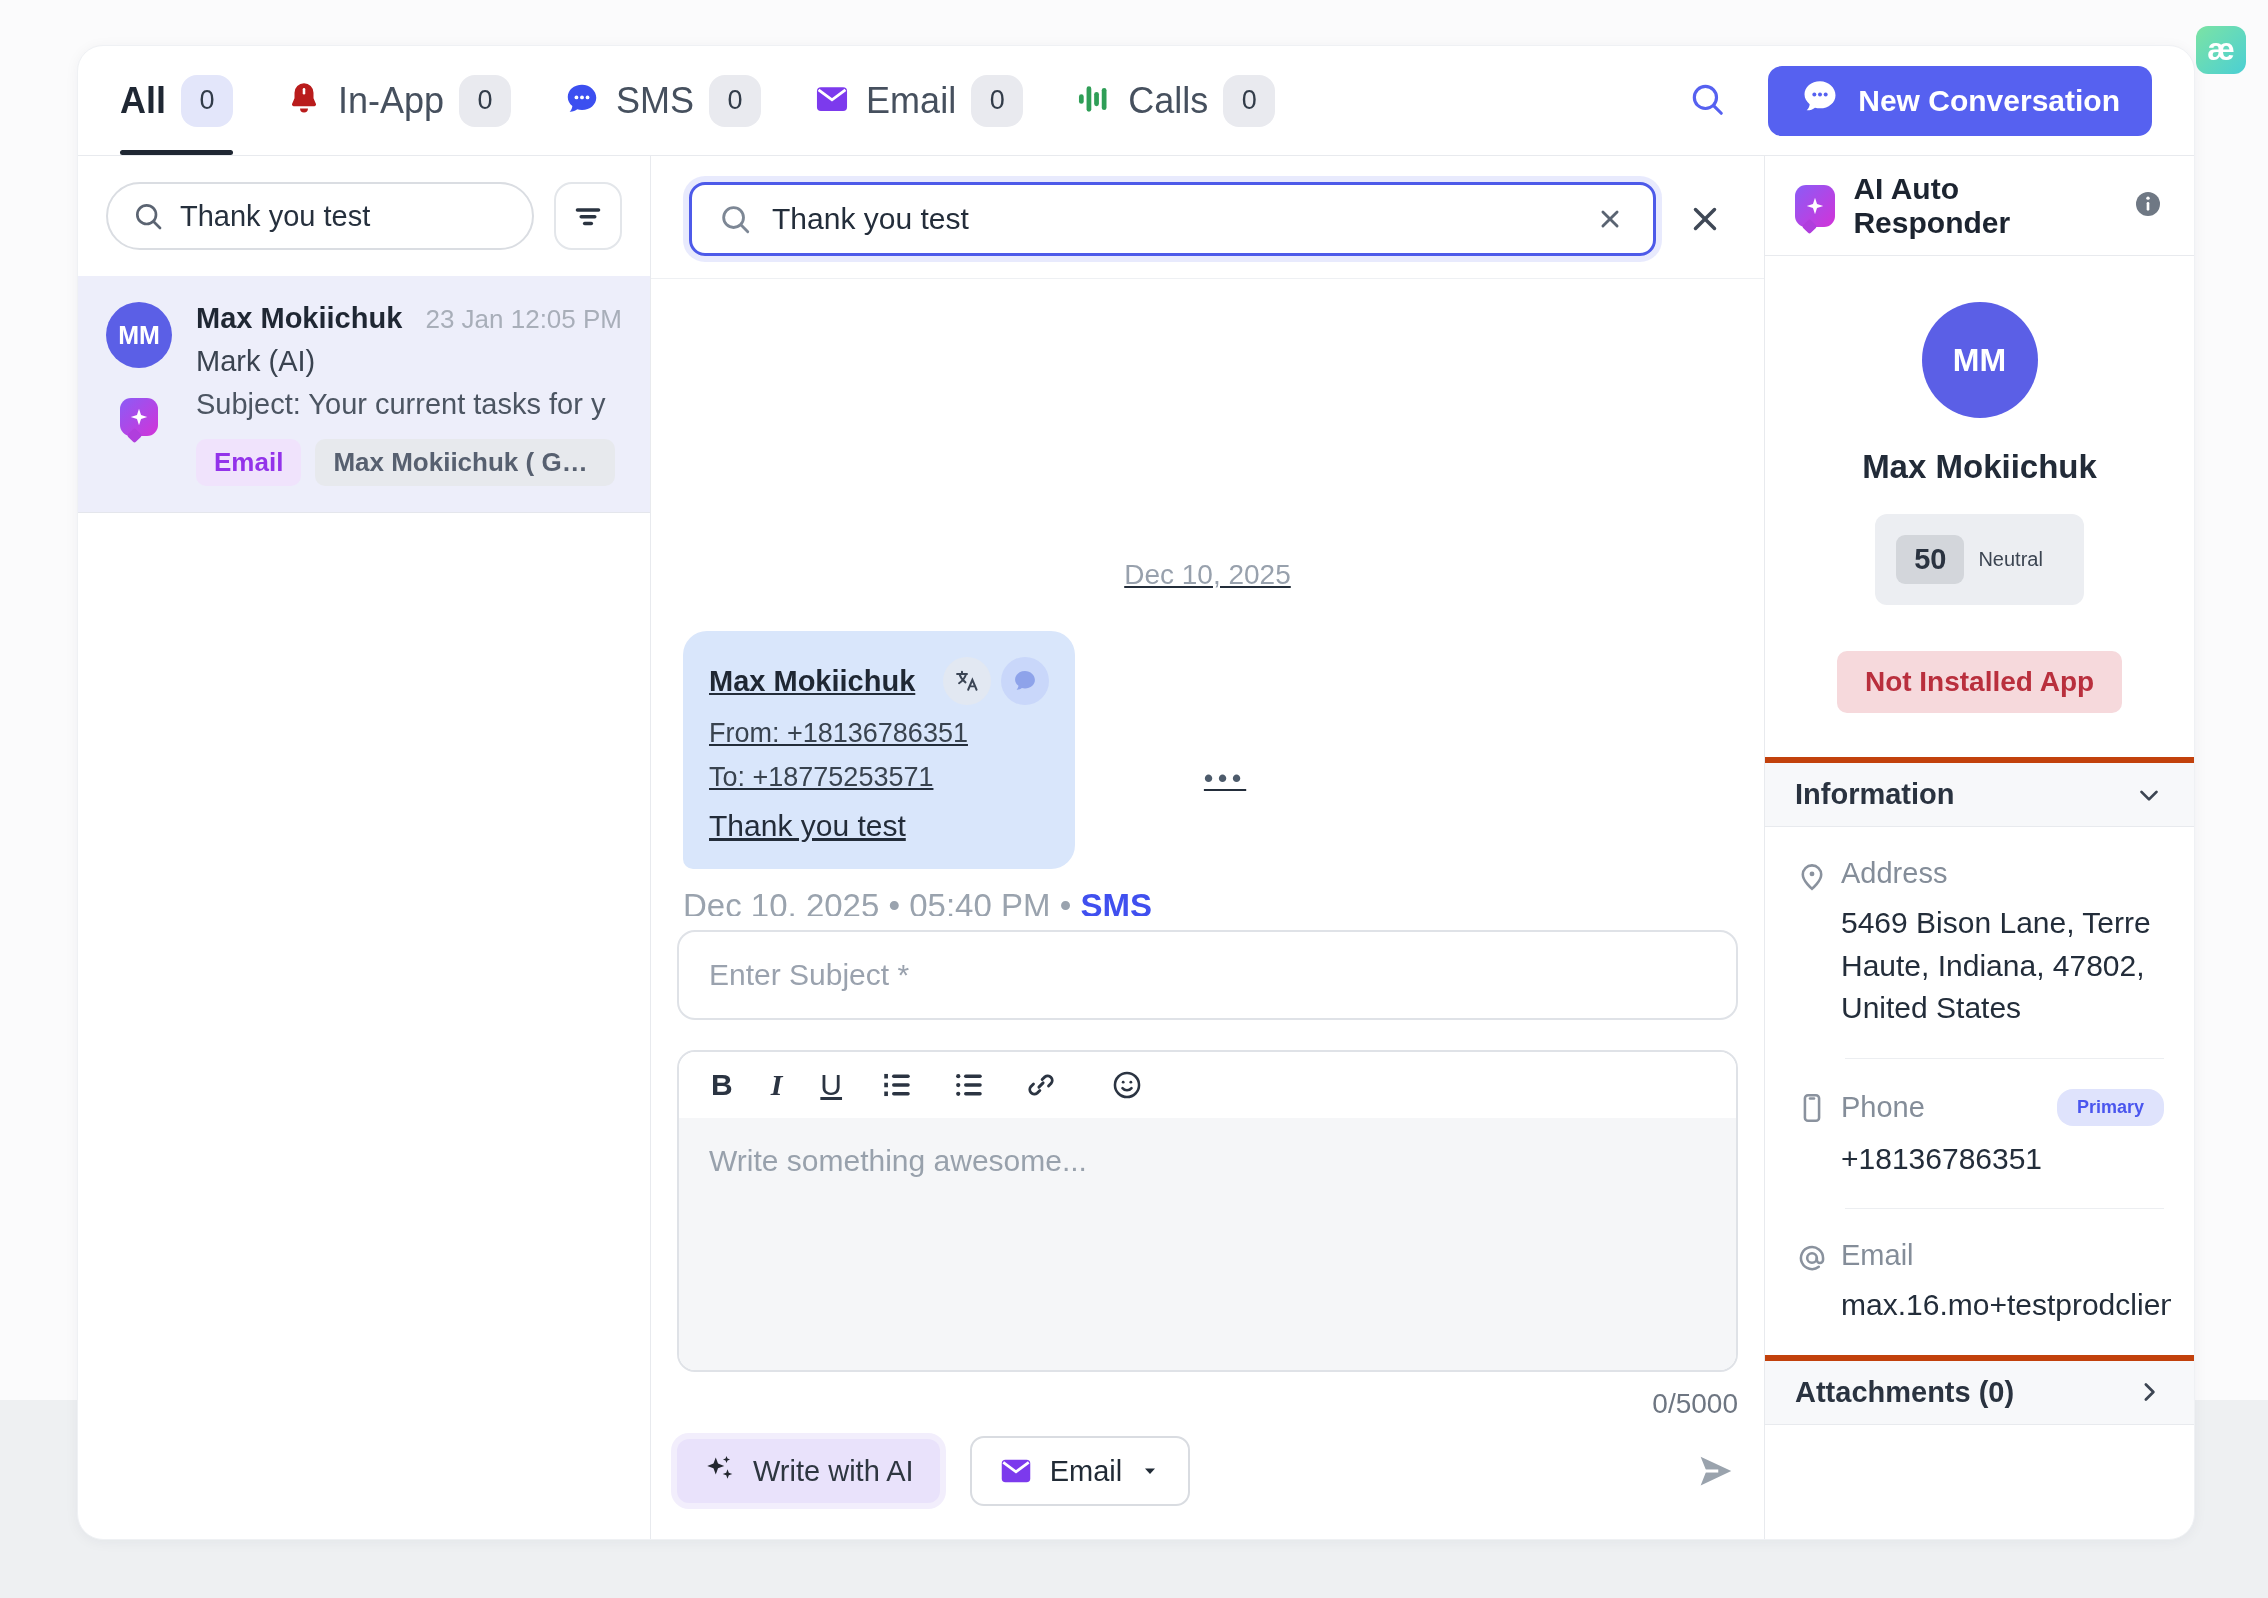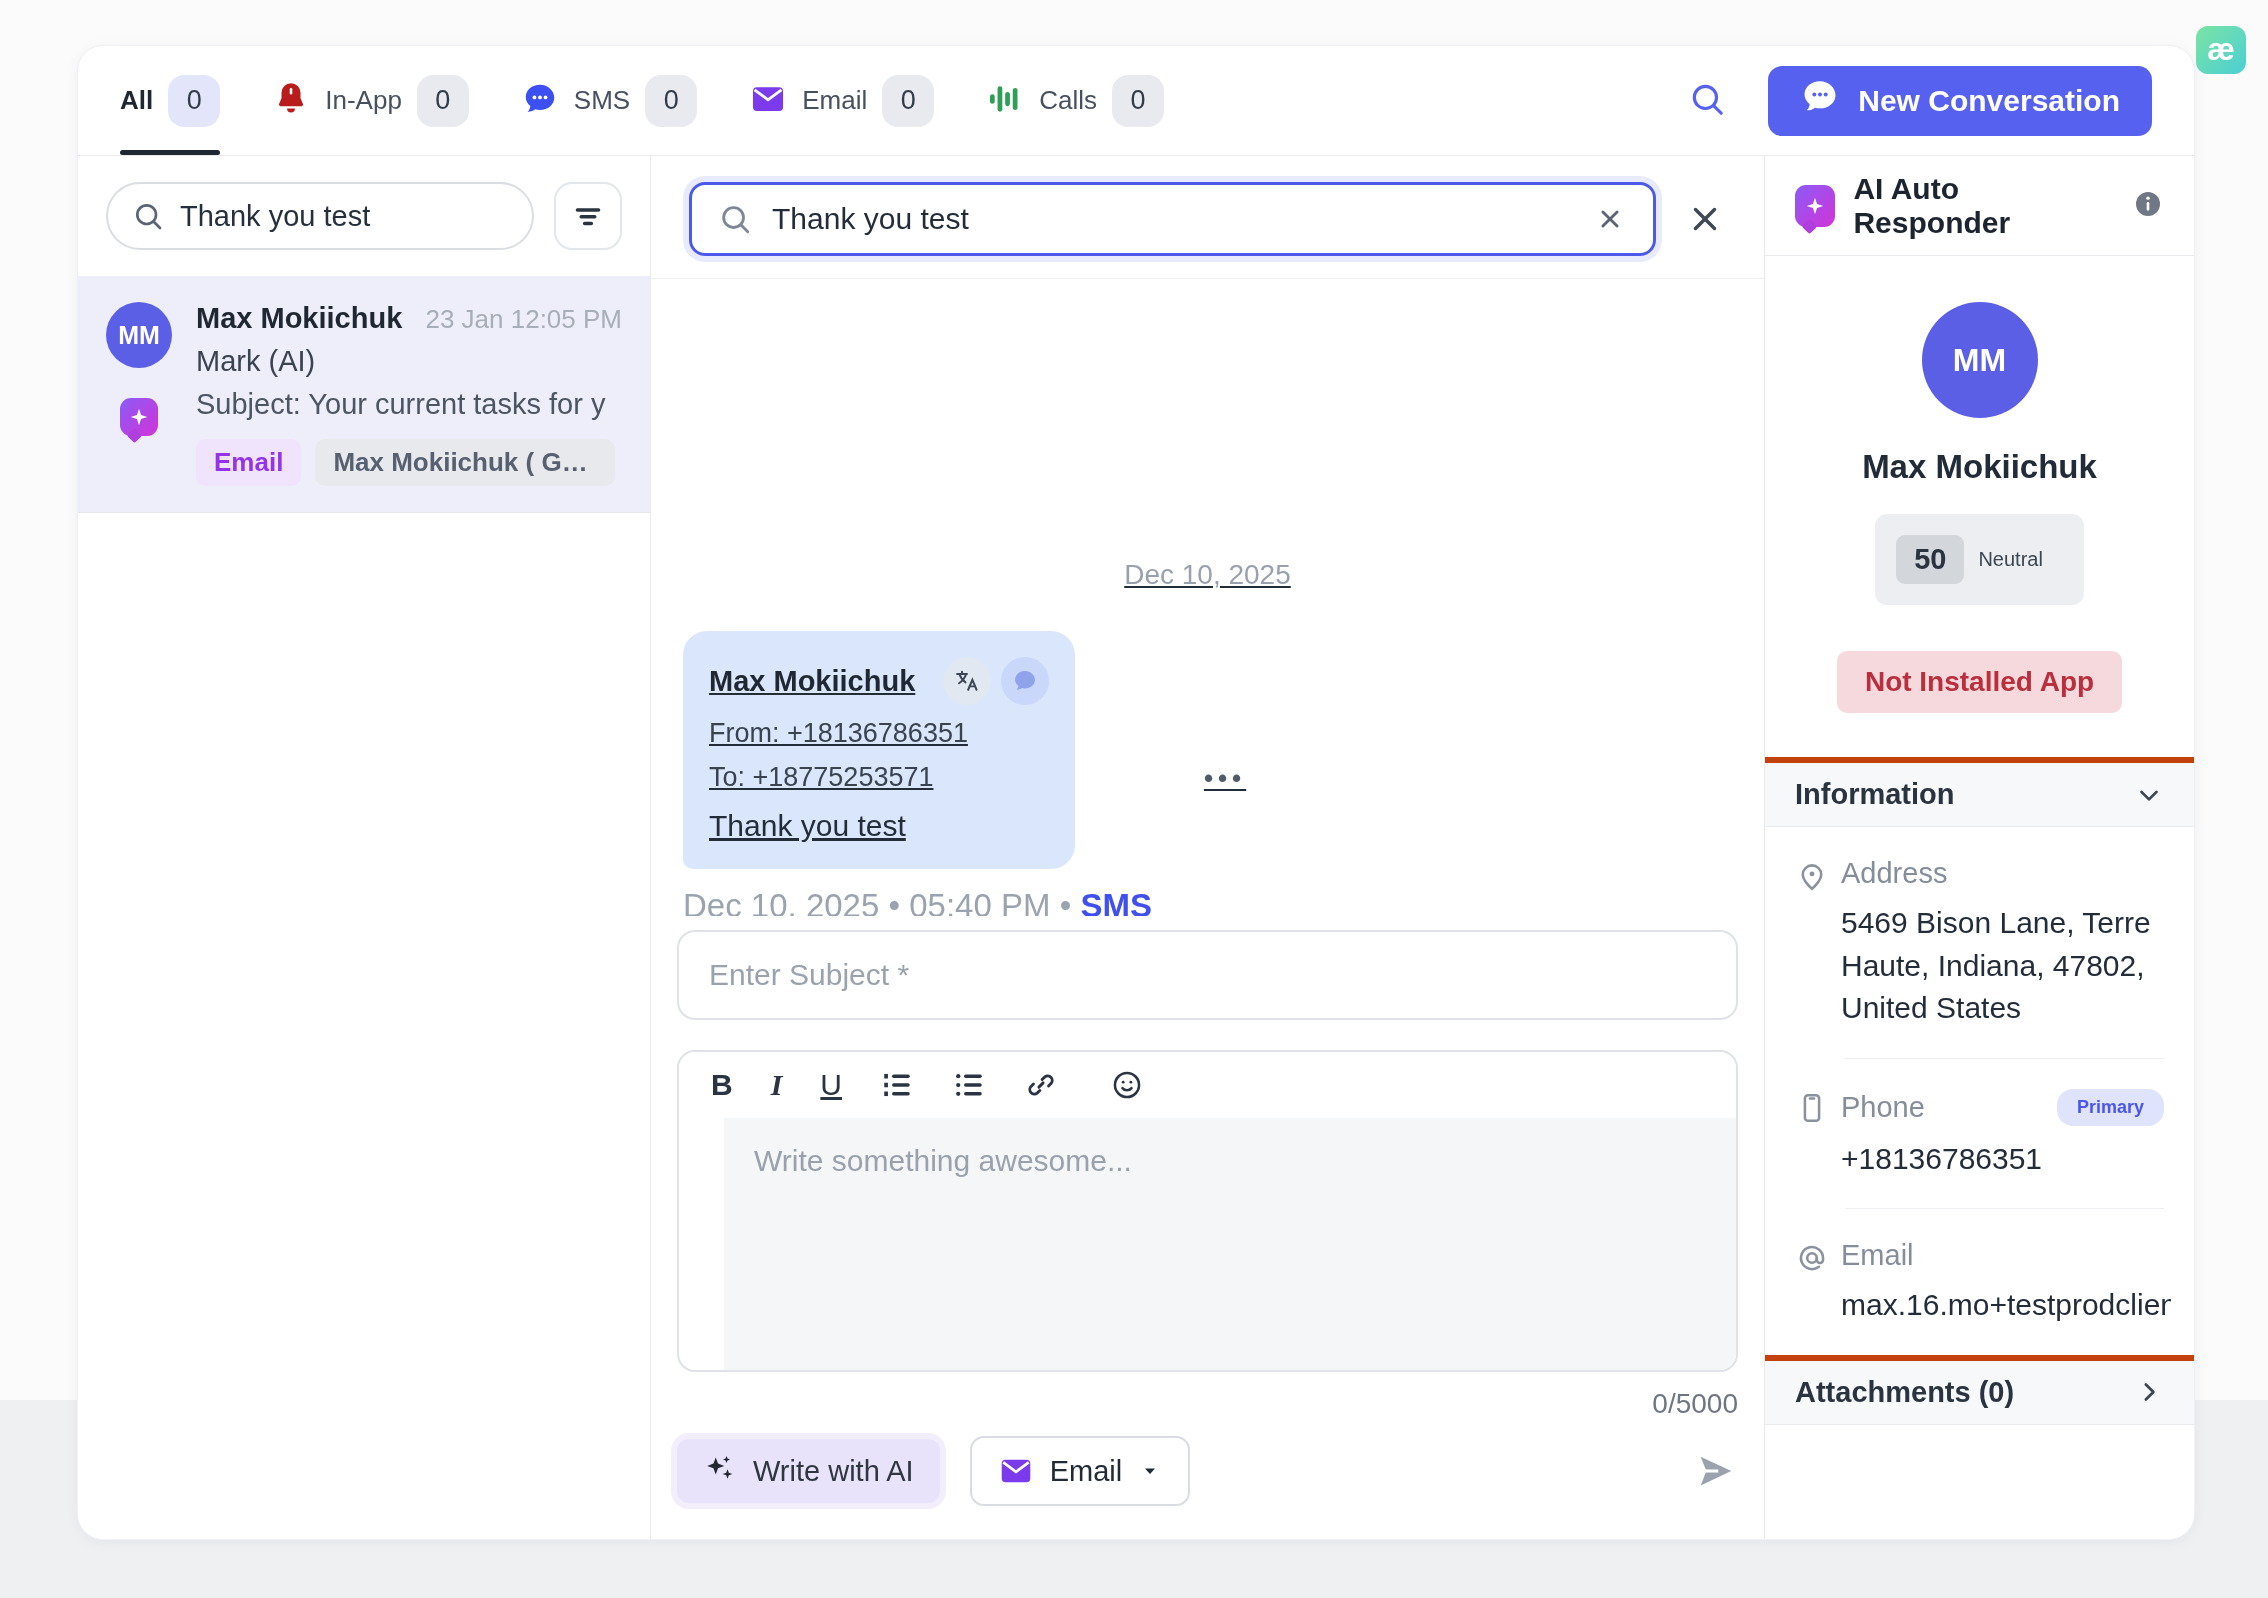--- a/index.html
+++ b/index.html
@@ -11,21 +11,21 @@
     background:linear-gradient(135deg,#7ce3a4,#4bcfd4); color:#fff; font-size:31px; font-weight:bold;
     display:flex; align-items:center; justify-content:center; z-index:5; }
 
   .card { position:absolute; left:77px; top:45px; width:2118px; height:1495px; background:#fff;
     border-radius:26px; box-shadow:0 2px 14px rgba(20,30,60,.05); border:1px solid #eff1f4; overflow:hidden; }
 
   
   .hdr { height:110px; display:flex; align-items:center; padding:0 42px; border-bottom:1px solid #e8eaee; }
   .tabs { display:flex; align-items:center; gap:52px; height:100%; }
   .tab { position:relative; height:100%; display:flex; align-items:center; gap:15px; cursor:pointer; }
-  .tab .tlabel { font-size:26px; color:#46505e; font-weight:500; }
+  .tab .tlabel { font-size:36px; color:#46505e; font-weight:500; }
   .tab.active .tlabel { color:#1f2733; font-weight:bold; }
   .tab.active::after { content:""; position:absolute; left:0; right:0; bottom:0; height:5px; background:#1f2733; border-radius:3px; }
   .count-badge { min-width:52px; height:52px; padding:0 10px; border-radius:16px; background:#e9eaef;
     color:#323c49; font-size:27px; display:flex; align-items:center; justify-content:center; }
   .tab.active .count-badge { background:#e3e6fa; }
   .tab svg { width:38px; height:38px; }
   .hdr-right { margin-left:auto; display:flex; align-items:center; gap:42px; }
   .hdr-search svg { width:38px; height:38px; stroke:#5661f0; }
   .new-conv { display:flex; align-items:center; gap:18px; background:#5661f0; border:none; color:#fff;
     height:70px; padding:0 32px; border-radius:14px; font-size:30px; font-weight:600; font-family:inherit; cursor:pointer; }
@@ -90,21 +90,21 @@
 
   .composer { padding:14px 26px 34px 26px; }
   .subject { width:100%; height:90px; border:2px solid #dfe2e7; border-radius:18px; padding:0 30px; font-size:30px; color:#232d3a; font-family:inherit; outline:none; }
   .subject::placeholder { color:#9aa2ae; }
   .editor { margin-top:30px; border:2px solid #dfe2e7; border-radius:18px; overflow:hidden; }
   .toolbar { height:66px; background:#fff; display:flex; align-items:center; gap:38px; padding:0 32px; }
   .tb { color:#2b3442; font-size:30px; cursor:pointer; display:flex; align-items:center; }
   .tb.b { font-weight:bold; } .tb.i { font-style:italic; font-family:"Liberation Serif",serif; font-weight:bold; } .tb.u { text-decoration:underline; font-weight:500; }
   .tb svg { width:34px; height:34px; }
   .tb.smiley { margin-left:14px; }
-  .editor-body { height:252px; background:#f5f6f8; padding:26px 30px; font-size:30px; color:#98a1ac; cursor:text;margin-left:45px; }
+  .editor-body { height:252px; background:#f5f6f8; padding:26px 30px; font-size:30px; color:#98a1ac; cursor:text; }
   .counter { text-align:right; margin-top:16px; font-size:28px; color:#6e7682; }
   .send-row { margin-top:16px; display:flex; align-items:center; gap:30px; }
   .write-ai { display:flex; align-items:center; gap:16px; height:64px; padding:0 26px; border:none; border-radius:12px;
     background:#e9e2fb; box-shadow:0 0 0 6px #f2eefc; font-size:29px; color:#2e3640; font-family:inherit; font-weight:500; cursor:pointer; }
   .write-ai svg { width:34px; height:34px; }
   .email-dd { display:flex; align-items:center; gap:16px; height:70px; padding:0 26px; border:2px solid #d9dce1; border-radius:14px; background:#fff; font-size:29px; color:#212b36; font-family:inherit; cursor:pointer; }
   .email-dd svg.env { width:36px; height:36px; }
   .email-dd svg.caret { width:24px; height:24px; }
   .send-btn { margin-left:auto; cursor:pointer; display:flex; }
   .send-btn svg { width:46px; height:46px; }

